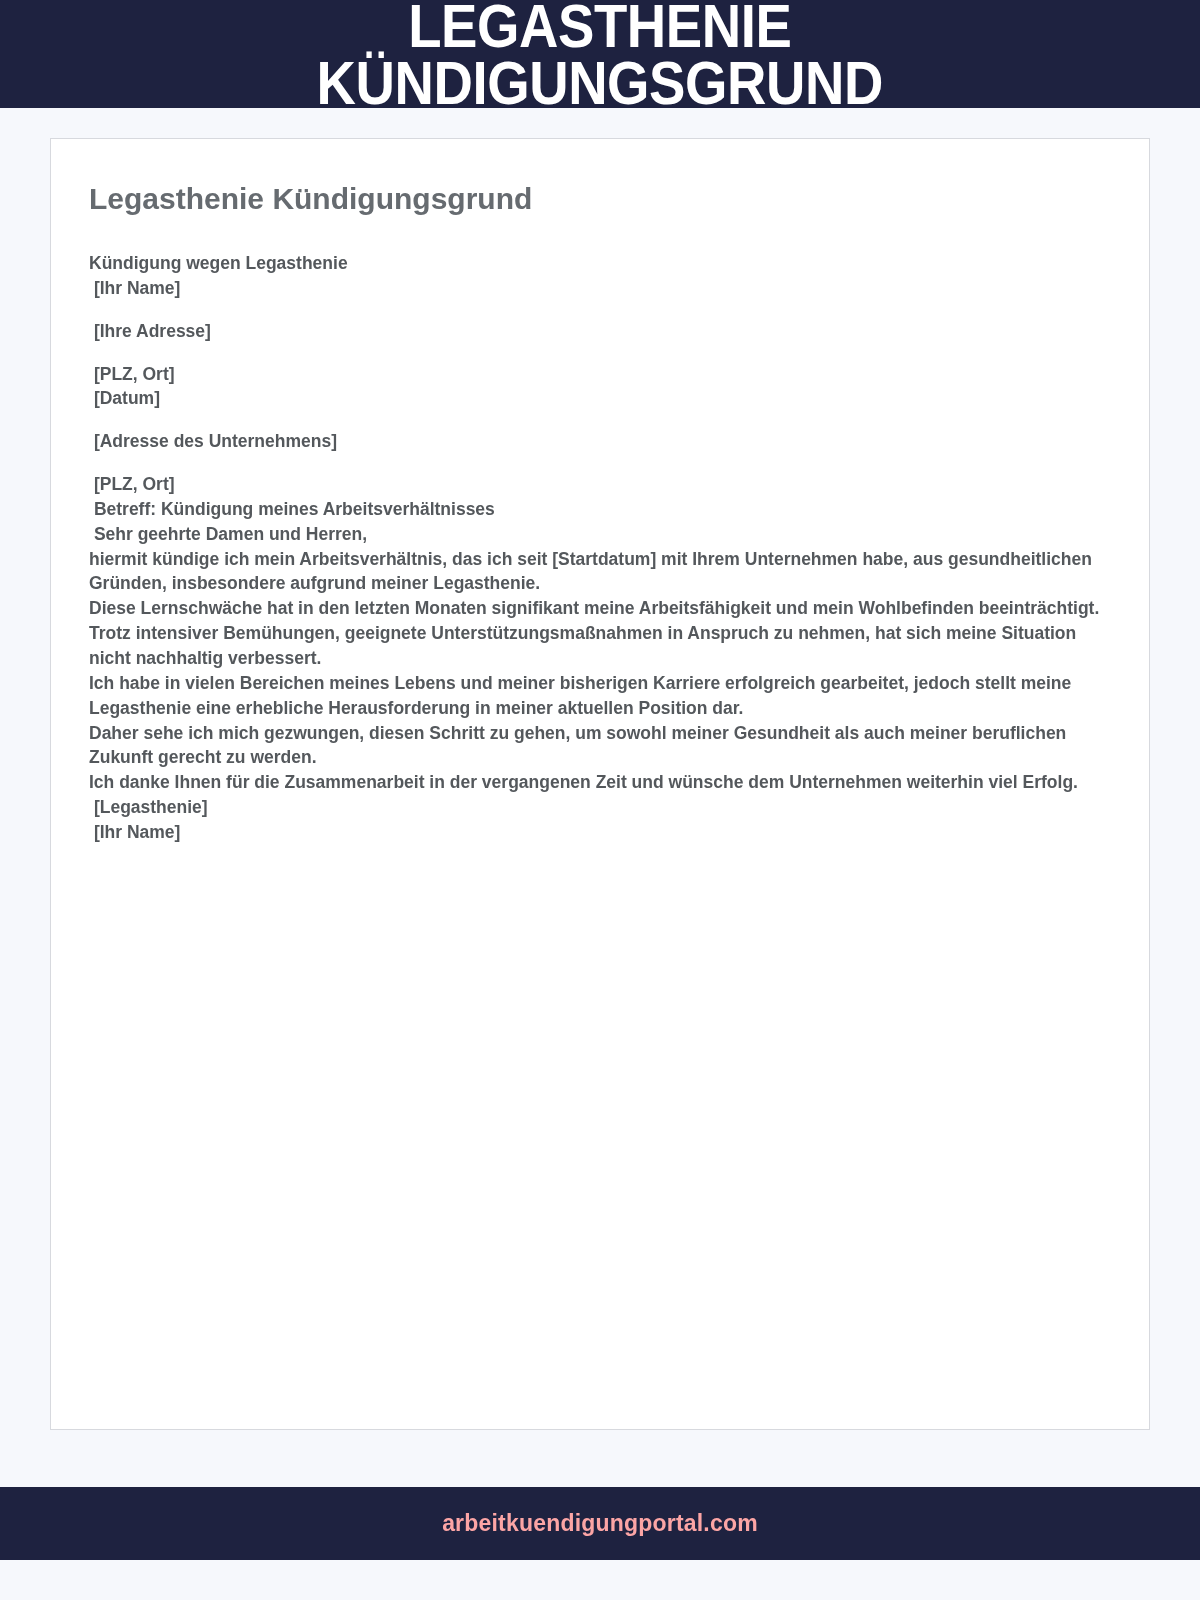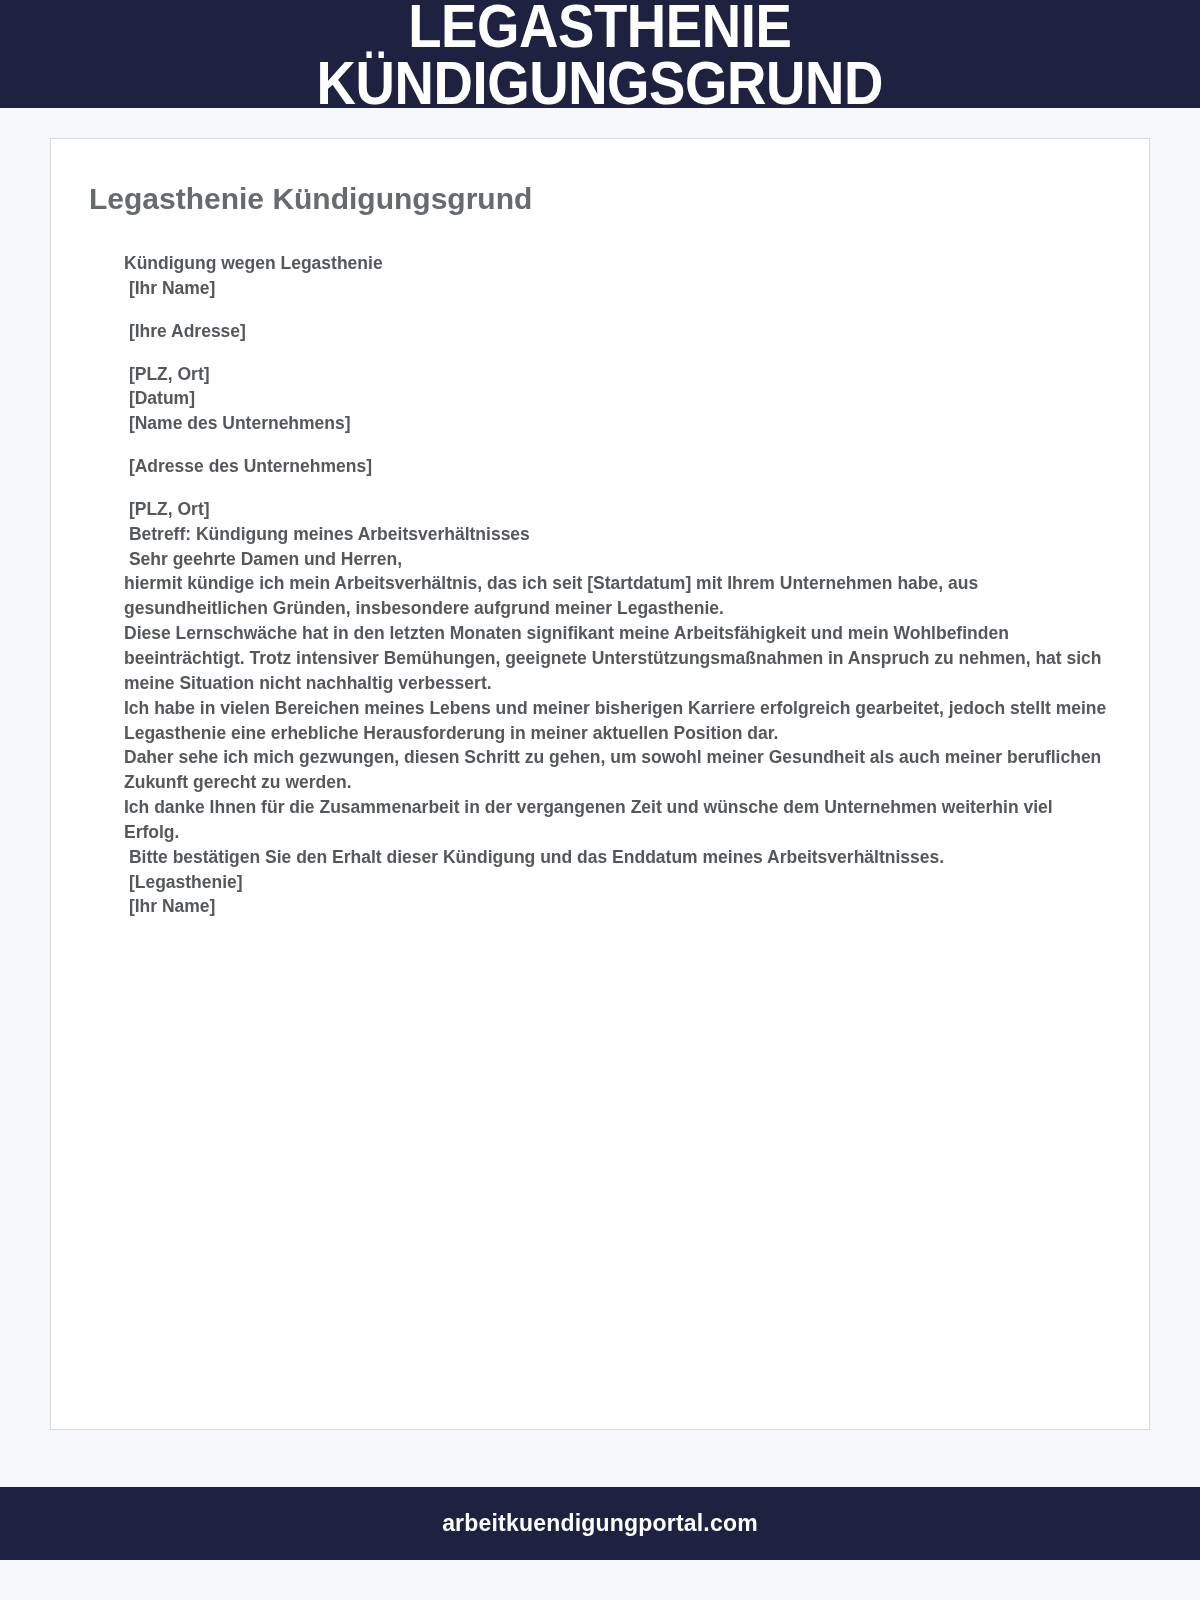--- a/index.html
+++ b/index.html
@@ -59,39 +59,38 @@
     font-weight: bold;
     margin: 0 0 34px 0;
     line-height: 1.2;
   }
 
   .doc-body {
     color: #54585c;
     font-size: 17.5px;
     font-weight: bold;
     line-height: 1.42;
-    margin-left: 35px;
   }
   .doc-body p {
     margin: 0 0 0 0;
   }
   .blk { margin-bottom: 18px; }
   .blk:last-child { margin-bottom: 0; }
   .ln { white-space: pre-wrap; }
 
   
   .footer {
     background: #1e2240;
     height: 73px;
     display: flex;
     align-items: center;
     justify-content: center;
   }
   .footer-text {
-    color: #ffffff;
+    color: #fca5a5;
     font-size: 23px;
     font-weight: bold;
     letter-spacing: 0.2px;
   }
 </style>
 </head>
 <body>
 
 <header class="banner">
   <h1 class="banner-title">LEGASTHENIE
@@ -105,35 +104,33 @@
         <div class="blk">
           <p class="ln">Kündigung wegen Legasthenie</p>
           <p class="ln"> [Ihr Name]</p>
         </div>
         <div class="blk">
           <p class="ln"> [Ihre Adresse]</p>
         </div>
         <div class="blk">
           <p class="ln"> [PLZ, Ort]</p>
           <p class="ln"> [Datum]</p>
-          <p class="ln"> [Name des Unternehmens]</p>
         </div>
         <div class="blk">
           <p class="ln"> [Adresse des Unternehmens]</p>
         </div>
         <div class="blk">
           <p class="ln"> [PLZ, Ort]</p>
           <p class="ln"> Betreff: Kündigung meines Arbeitsverhältnisses</p>
           <p class="ln"> Sehr geehrte Damen und Herren,</p>
           <p class="ln">hiermit kündige ich mein Arbeitsverhältnis, das ich seit [Startdatum] mit Ihrem Unternehmen habe, aus gesundheitlichen Gründen, insbesondere aufgrund meiner Legasthenie.</p>
           <p class="ln">Diese Lernschwäche hat in den letzten Monaten signifikant meine Arbeitsfähigkeit und mein Wohlbefinden beeinträchtigt. Trotz intensiver Bemühungen, geeignete Unterstützungsmaßnahmen in Anspruch zu nehmen, hat sich meine Situation nicht nachhaltig verbessert.</p>
           <p class="ln">Ich habe in vielen Bereichen meines Lebens und meiner bisherigen Karriere erfolgreich gearbeitet, jedoch stellt meine Legasthenie eine erhebliche Herausforderung in meiner aktuellen Position dar.</p>
           <p class="ln">Daher sehe ich mich gezwungen, diesen Schritt zu gehen, um sowohl meiner Gesundheit als auch meiner beruflichen Zukunft gerecht zu werden.</p>
           <p class="ln">Ich danke Ihnen für die Zusammenarbeit in der vergangenen Zeit und wünsche dem Unternehmen weiterhin viel Erfolg.</p>
-          <p class="ln"> Bitte bestätigen Sie den Erhalt dieser Kündigung und das Enddatum meines Arbeitsverhältnisses.</p>
           <p class="ln"> [Legasthenie]</p>
           <p class="ln"> [Ihr Name]</p>
         </div>
       </div>
   </article>
 </main>
 
 <footer class="footer">
   <span class="footer-text">arbeitkuendigungportal.com</span>
 </footer>

